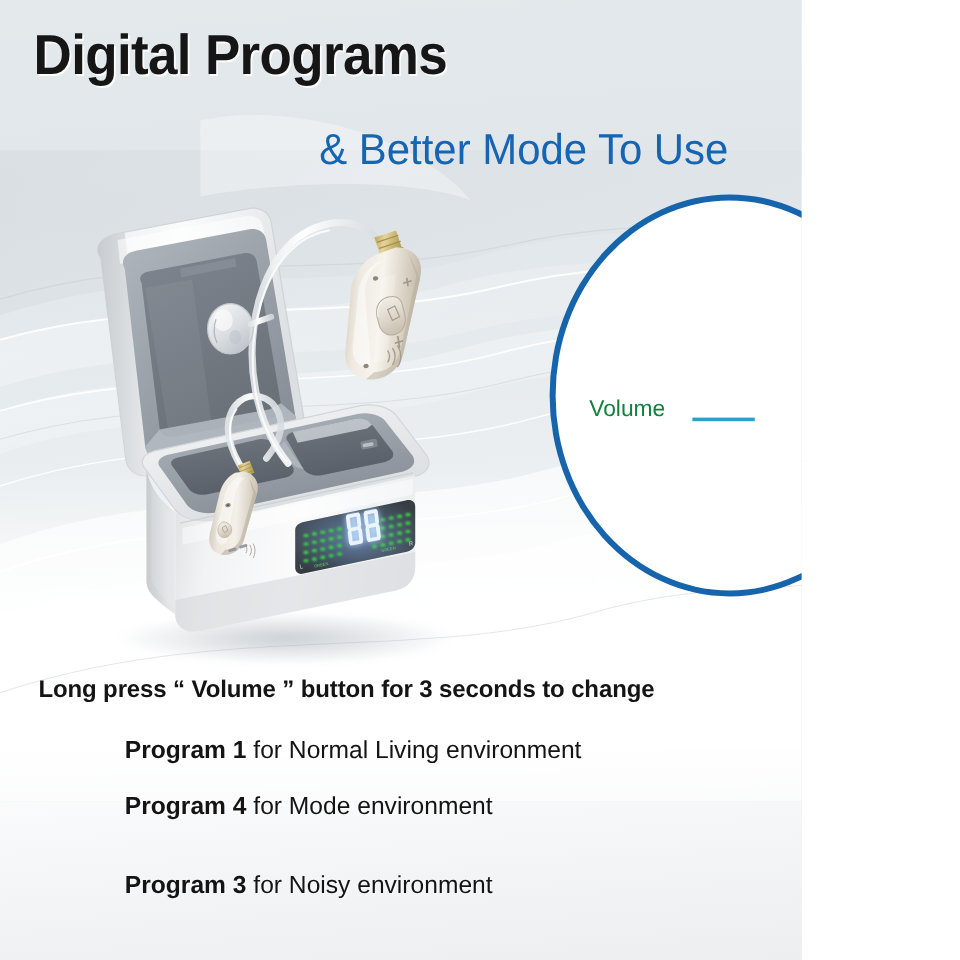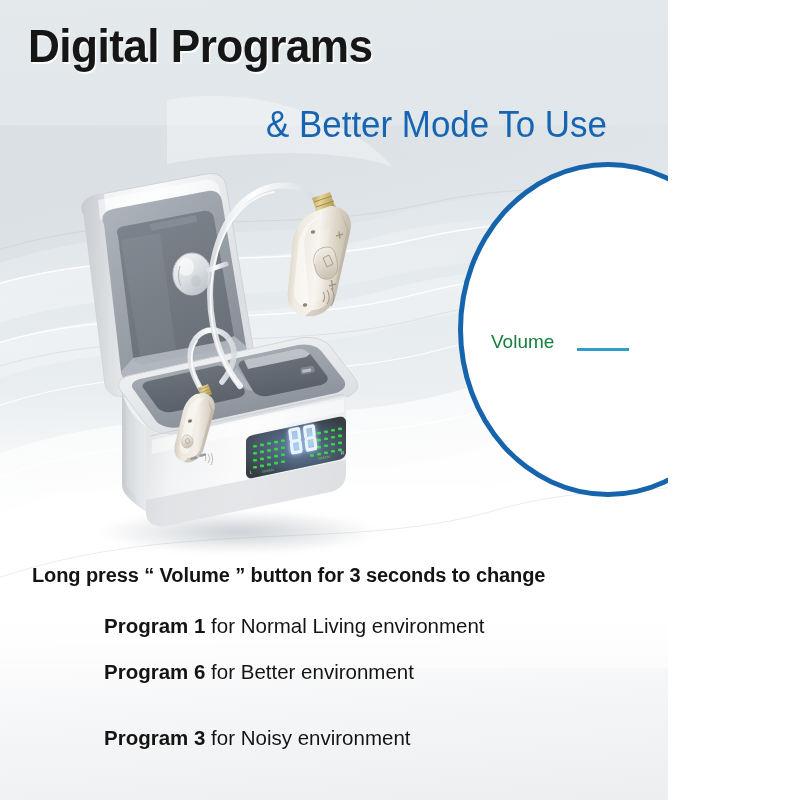--- a/index.html
+++ b/index.html
@@ -621,21 +621,21 @@
   <div class="volume-leader"></div>
 
   <div class="copy">
     <div class="copy-line copy-head">Long press “ Volume ” button for 3 seconds to change</div>
 
     <div class="copy-line copy-item copy-i1">
       <b>Program 1</b><span> for Normal Living environment</span>
     </div>
 
     <div class="copy-line copy-item copy-i2">
-      <b>Program 6</b><span> for Better environment</span>
+      <b>Program 4</b><span> for Mode environment</span>
     </div>
 
     <div class="copy-line copy-item copy-i3">
       <b>Program 3</b><span> for  Noisy environment</span>
     </div>
   </div>
 
 </div>
 
 </body></html>

